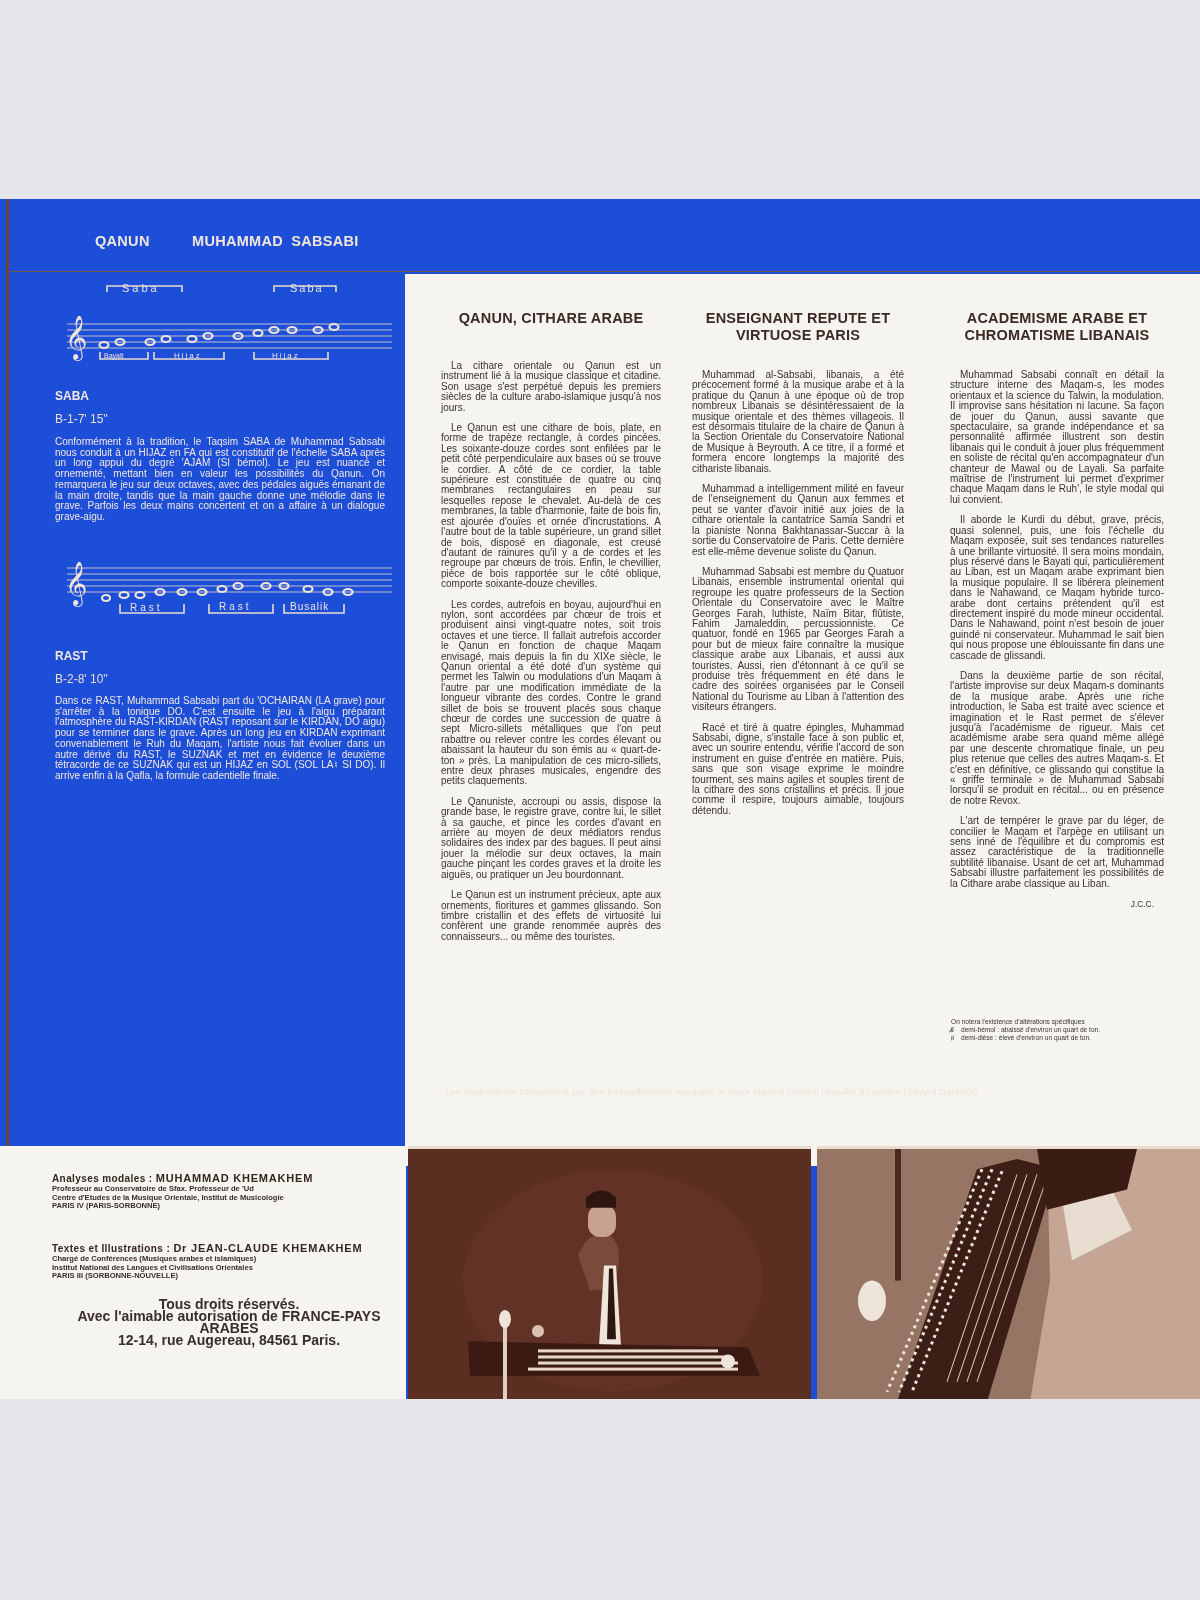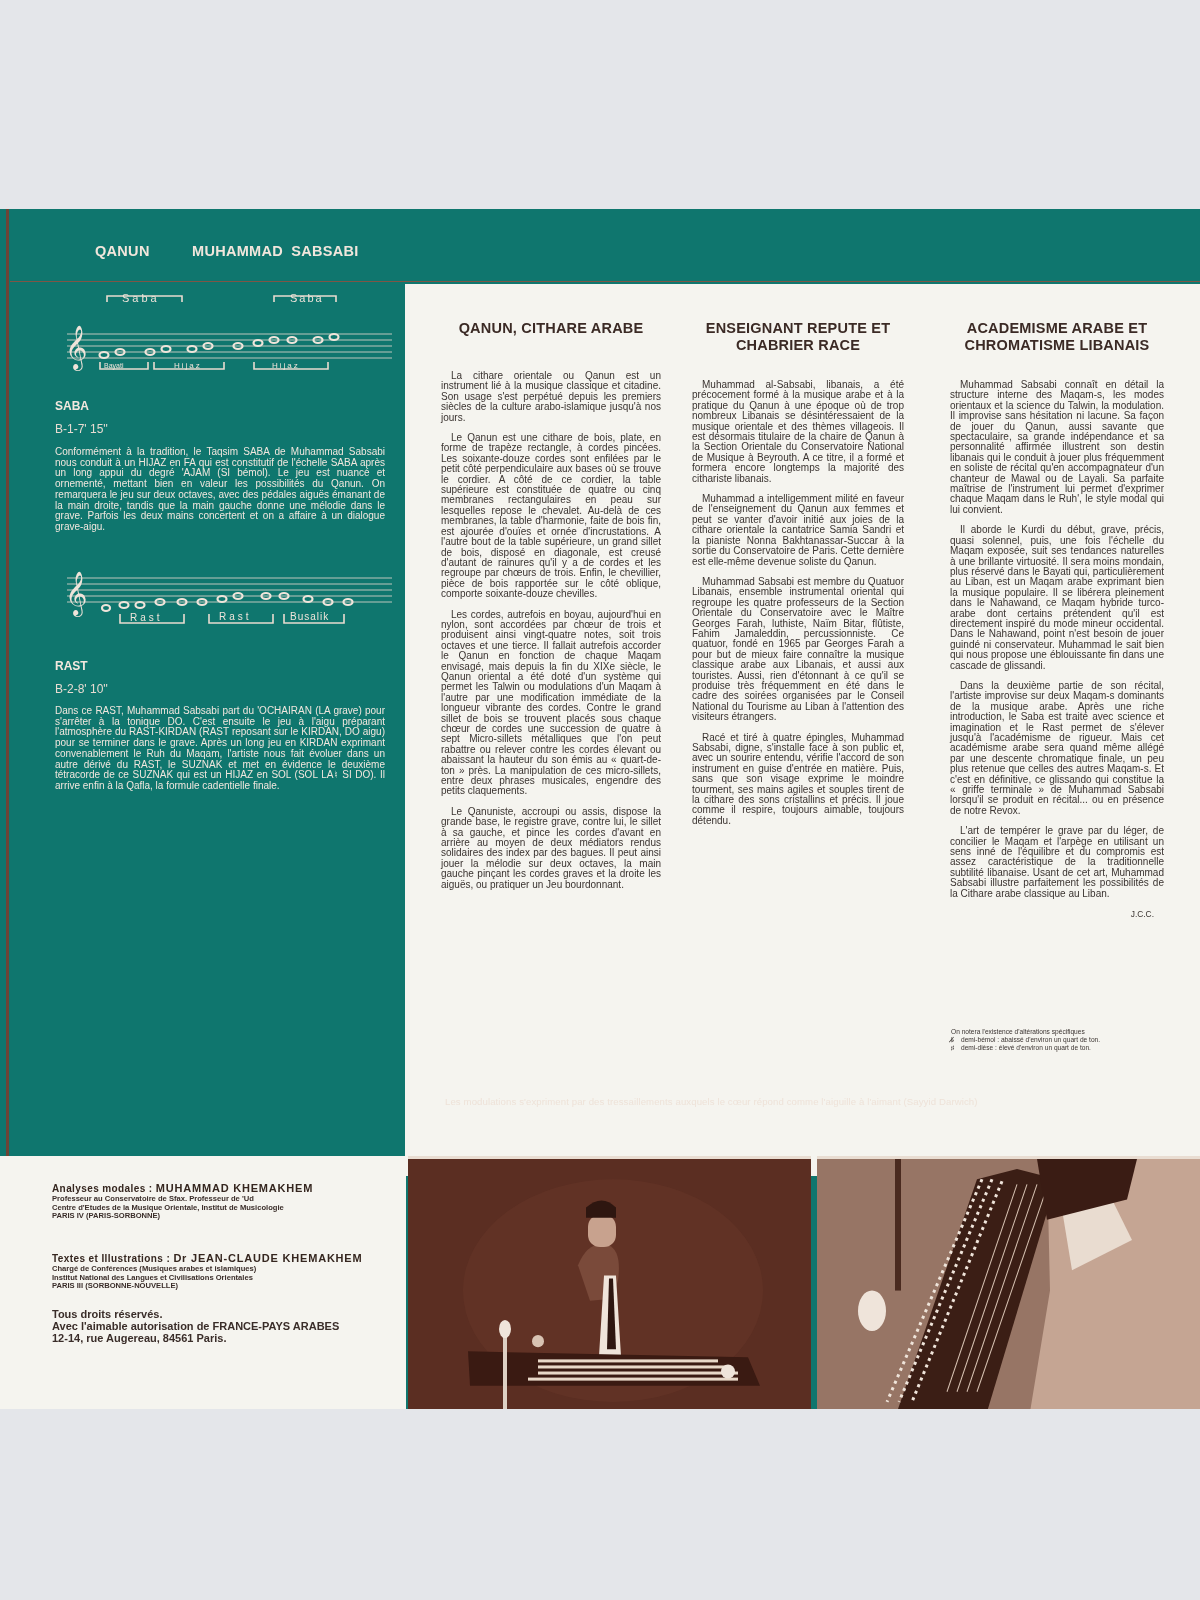--- a/index.html
+++ b/index.html
@@ -1,17 +1,17 @@
 <!DOCTYPE html>
 <html><head>
 <meta charset="utf-8">
 <style>
   html, body { margin:0; padding:0; }
   body { width:1200px; height:1600px; background:#e4e6ea; position:relative; overflow:hidden; font-family:"Liberation Sans", sans-serif; }
-  .sheet { position:absolute; left:0; top:209px; width:1200px; height:1200px; background:#0f766e; overflow:hidden; }
+  .sheet { position:absolute; left:0; top:199px; width:1200px; height:1200px; background:#1d4ed8; overflow:hidden; }
   .edge { position:absolute; left:6px; top:0; width:3px; height:100%; background:#6e4436; }
   .top-title { position:absolute; left:95px; top:34px; color:#f1e6dc; font-weight:bold; font-size:14.5px; letter-spacing:0.3px; word-spacing:4px; }
   .top-title span { margin-right:34px; }
   .rule { position:absolute; left:10px; top:72px; width:1190px; height:1px; background:#7e5646; }
 
   
   .staff { position:absolute; left:62px; width:330px; height:80px; }
   .staff svg { width:100%; height:100%; }
   .mode-name { position:absolute; left:55px; color:#f3e8df; font-weight:bold; font-size:12px; }
   .mode-code { position:absolute; left:55px; color:#e8dcd2; font-size:12px; }
@@ -129,24 +129,25 @@
   <div class="mode-text" style="top:497px;">Dans ce RAST, Muhammad Sabsabi part du 'OCHAIRAN (LA grave) pour s'arrêter à la tonique DO. C'est ensuite le jeu à l'aigu préparant l'atmosphère du RAST-KIRDAN (RAST reposant sur le KIRDAN, DO aigu) pour se terminer dans le grave. Après un long jeu en KIRDAN exprimant convenablement le Ruh du Maqam, l'artiste nous fait évoluer dans un autre dérivé du RAST, le SUZNAK et met en évidence le deuxième tétracorde de ce SUZNAK qui est un HIJAZ en SOL (SOL LA♮ SI DO). Il arrive enfin à la Qafla, la formule cadentielle finale.</div>
 
   <div class="panel">
     <div class="col" style="left:36px; width:220px;">
       <h2>QANUN, CITHARE ARABE</h2>
       <div class="body" style="margin-top:34px;">
         <p>La cithare orientale ou Qanun est un instrument lié à la musique classique et citadine. Son usage s'est perpétué depuis les premiers siècles de la culture arabo-islamique jusqu'à nos jours.</p>
         <p>Le Qanun est une cithare de bois, plate, en forme de trapèze rectangle, à cordes pincées. Les soixante-douze cordes sont enfilées par le petit côté perpendiculaire aux bases où se trouve le cordier. A côté de ce cordier, la table supérieure est constituée de quatre ou cinq membranes rectangulaires en peau sur lesquelles repose le chevalet. Au-delà de ces membranes, la table d'harmonie, faite de bois fin, est ajourée d'ouïes et ornée d'incrustations. A l'autre bout de la table supérieure, un grand sillet de bois, disposé en diagonale, est creusé d'autant de rainures qu'il y a de cordes et les regroupe par chœurs de trois. Enfin, le chevillier, pièce de bois rapportée sur le côté oblique, comporte soixante-douze chevilles.</p>
         <p>Les cordes, autrefois en boyau, aujourd'hui en nylon, sont accordées par chœur de trois et produisent ainsi vingt-quatre notes, soit trois octaves et une tierce. Il fallait autrefois accorder le Qanun en fonction de chaque Maqam envisagé, mais depuis la fin du XIXe siècle, le Qanun oriental a été doté d'un système qui permet les Talwin ou modulations d'un Maqam à l'autre par une modification immédiate de la longueur vibrante des cordes. Contre le grand sillet de bois se trouvent placés sous chaque chœur de cordes une succession de quatre à sept Micro-sillets métalliques que l'on peut rabattre ou relever contre les cordes élevant ou abaissant la hauteur du son émis au « quart-de-ton » près. La manipulation de ces micro-sillets, entre deux phrases musicales, engendre des petits claquements.</p>
         <p>Le Qanuniste, accroupi ou assis, dispose la grande base, le registre grave, contre lui, le sillet à sa gauche, et pince les cordes d'avant en arrière au moyen de deux médiators rendus solidaires des index par des bagues. Il peut ainsi jouer la mélodie sur deux octaves, la main gauche pinçant les cordes graves et la droite les aiguës, ou pratiquer un Jeu bourdonnant.</p>
+        <p>Le Qanun est un instrument précieux, apte aux ornements, fioritures et gammes glissando. Son timbre cristallin et des effets de virtuosité lui confèrent une grande renommée auprès des connaisseurs... ou même des touristes.</p>
       </div>
     </div>
     <div class="col" style="left:287px; width:212px;">
-      <h2>ENSEIGNANT REPUTE ET CHABRIER RACE</h2>
+      <h2>ENSEIGNANT REPUTE ET VIRTUOSE PARIS</h2>
       <div class="body">
         <p>Muhammad al-Sabsabi, libanais, a été précocement formé à la musique arabe et à la pratique du Qanun à une époque où de trop nombreux Libanais se désintéressaient de la musique orientale et des thèmes villageois. Il est désormais titulaire de la chaire de Qanun à la Section Orientale du Conservatoire National de Musique à Beyrouth. A ce titre, il a formé et formera encore longtemps la majorité des cithariste libanais.</p>
         <p>Muhammad a intelligemment milité en faveur de l'enseignement du Qanun aux femmes et peut se vanter d'avoir initié aux joies de la cithare orientale la cantatrice Samia Sandri et la pianiste Nonna Bakhtanassar-Succar à la sortie du Conservatoire de Paris. Cette dernière est elle-même devenue soliste du Qanun.</p>
         <p>Muhammad Sabsabi est membre du Quatuor Libanais, ensemble instrumental oriental qui regroupe les quatre professeurs de la Section Orientale du Conservatoire avec le Maître Georges Farah, luthiste, Naïm Bitar, flûtiste, Fahim Jamaleddin, percussionniste. Ce quatuor, fondé en 1965 par Georges Farah a pour but de mieux faire connaître la musique classique arabe aux Libanais, et aussi aux touristes. Aussi, rien d'étonnant à ce qu'il se produise très fréquemment en été dans le cadre des soirées organisées par le Conseil National du Tourisme au Liban à l'attention des visiteurs étrangers.</p>
         <p>Racé et tiré à quatre épingles, Muhammad Sabsabi, digne, s'installe face à son public et, avec un sourire entendu, vérifie l'accord de son instrument en guise d'entrée en matière. Puis, sans que son visage exprime le moindre tourment, ses mains agiles et souples tirent de la cithare des sons cristallins et précis. Il joue comme il respire, toujours aimable, toujours détendu.</p>
       </div>
     </div>
     <div class="col" style="left:545px; width:214px;">
       <h2>ACADEMISME ARABE ET CHROMATISME LIBANAIS</h2>
       <div class="body">
@@ -176,21 +177,21 @@
       <div>Professeur au Conservatoire de Sfax. Professeur de 'Ud</div>
       <div>Centre d'Etudes de la Musique Orientale, Institut de Musicologie</div>
       <div>PARIS IV (PARIS-SORBONNE)</div>
     </div>
     <div class="credit-block" style="top:96px;">
       <div class="head"><span>Textes et Illustrations :</span> <b>Dr JEAN-CLAUDE KHEMAKHEM</b></div>
       <div>Chargé de Conférences (Musiques arabes et islamiques)</div>
       <div>Institut National des Langues et Civilisations Orientales</div>
       <div>PARIS III (SORBONNE-NOUVELLE)</div>
     </div>
-    <div class="credit-block" style="top:152px; font-size:11px; line-height:12px;">
+    <div class="credit-block" style="top:152px; font-size:14px; line-height:12px;text-align:center;">
       <div>Tous droits réservés.</div>
       <div>Avec l'aimable autorisation de FRANCE-PAYS ARABES</div>
       <div>12-14, rue Augereau, 84561 Paris.</div>
     </div>
   </div>
 
   <div class="photo" style="left:408px; width:403px; border-top:3px solid #e9ddd2;">
     <svg viewBox="0 0 403 250" preserveAspectRatio="none">
       <rect width="403" height="250" fill="#5b2e22"></rect>
       <ellipse cx="205" cy="130" rx="150" ry="110" fill="#663628" opacity="0.6"></ellipse>

